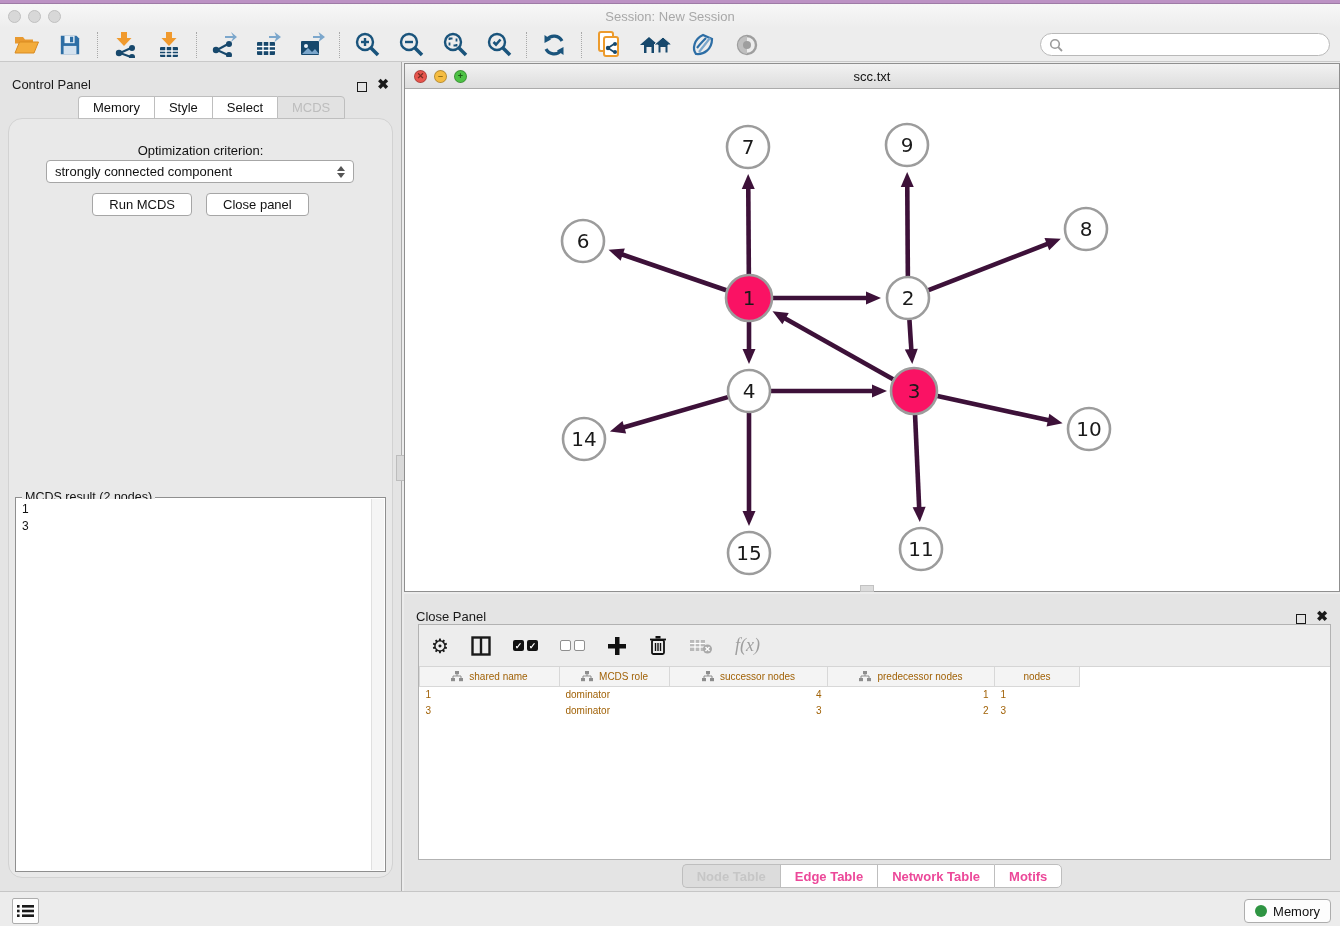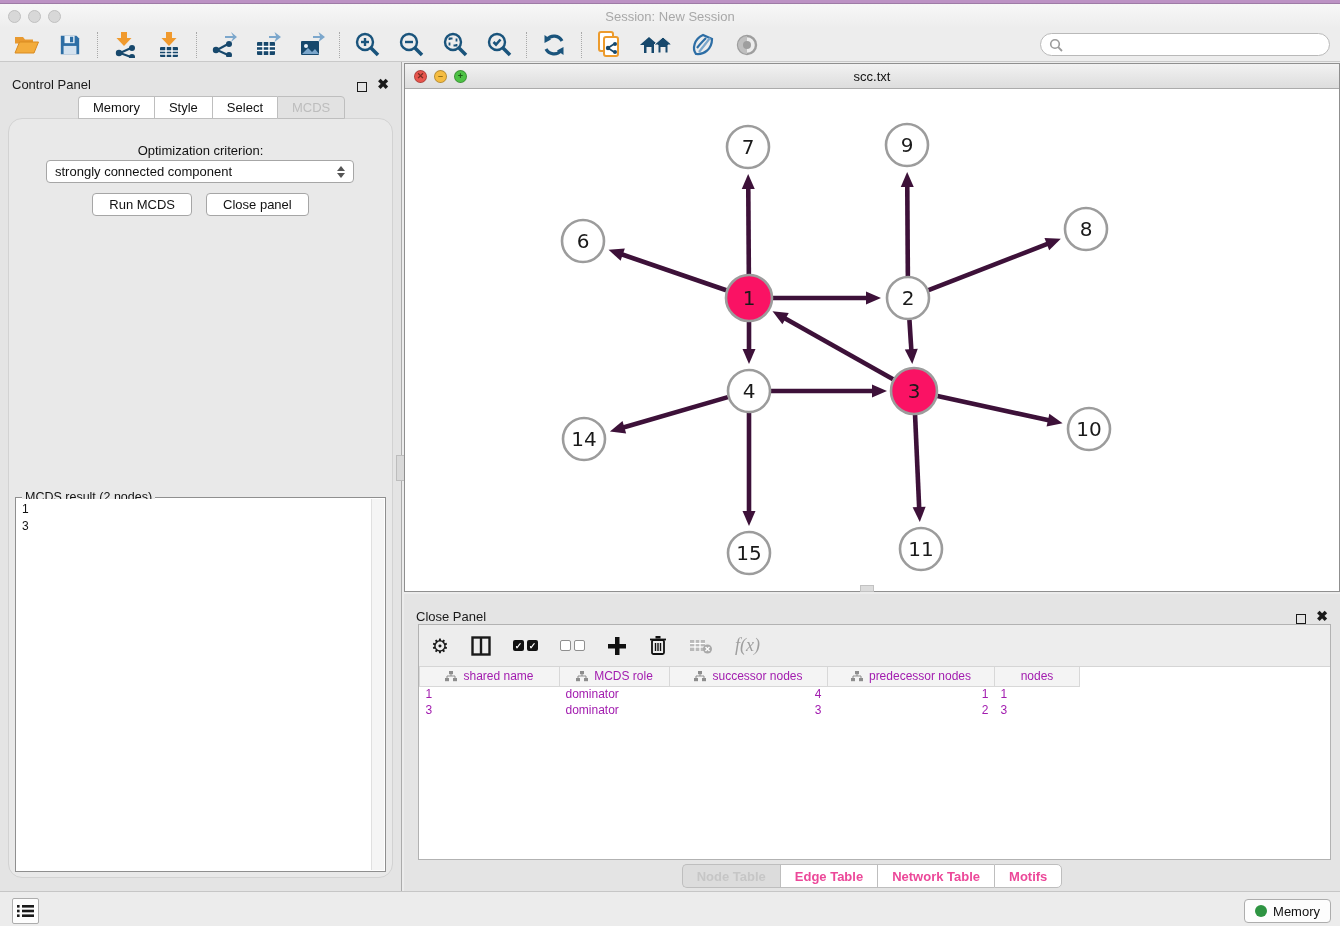--- a/index.html
+++ b/index.html
@@ -88,21 +88,21 @@
   .tp-toolbar { height:42px; background:#EDEDED; border-bottom:1px solid #D5D5D5;
     display:flex; align-items:center; gap:22px; padding:0 12px; }
   .tp-toolbar .ticon { display:flex; align-items:center; justify-content:center; }
   .gear-glyph { font-size:20px; color:#1A1A1A; line-height:1; }
   .chk-pair { display:flex; gap:3px; }
   .chk { width:11px; height:11px; border-radius:2px; background:#111; color:#fff; font-size:9px;
     display:flex; align-items:center; justify-content:center; font-weight:bold; }
   .unchk { width:11px; height:11px; border-radius:2px; background:#fff; border:1.5px solid #8F8F8F; }
   .fx-glyph { font-family:"Liberation Serif", serif; font-style:italic; font-size:18px; color:#9E9E9E; }
 
-  table.node-table { border-collapse:collapse; font-size:12px; color:#a21caf; table-layout:fixed; }
+  table.node-table { border-collapse:collapse; font-size:10px; color:#a16207; table-layout:fixed; }
   .node-table th { height:19px; background:#F4F4F4; border:1px solid #D8D8D8; border-top:none;
     font-weight:normal; text-align:center; padding:0 4px; white-space:nowrap; overflow:hidden; }
   .node-table th .hdr-inner { display:flex; align-items:center; justify-content:center; gap:6px; }
   .node-table td { height:16px; padding:0 6px; white-space:nowrap; overflow:hidden; }
   .node-table td.ra { text-align:right; }
 
   .tp-tabs { position:absolute; left:0; right:0; top:270px; display:flex; justify-content:center; }
   .tp-tab { height:24px; padding:0 14px; display:flex; align-items:center; font-size:13px; font-weight:bold;
     background:#fff; border:1px solid #BEBEBE; border-right:none; color:#ec4899; }
   .tp-tab:first-child { border-radius:5px 0 0 5px; }

